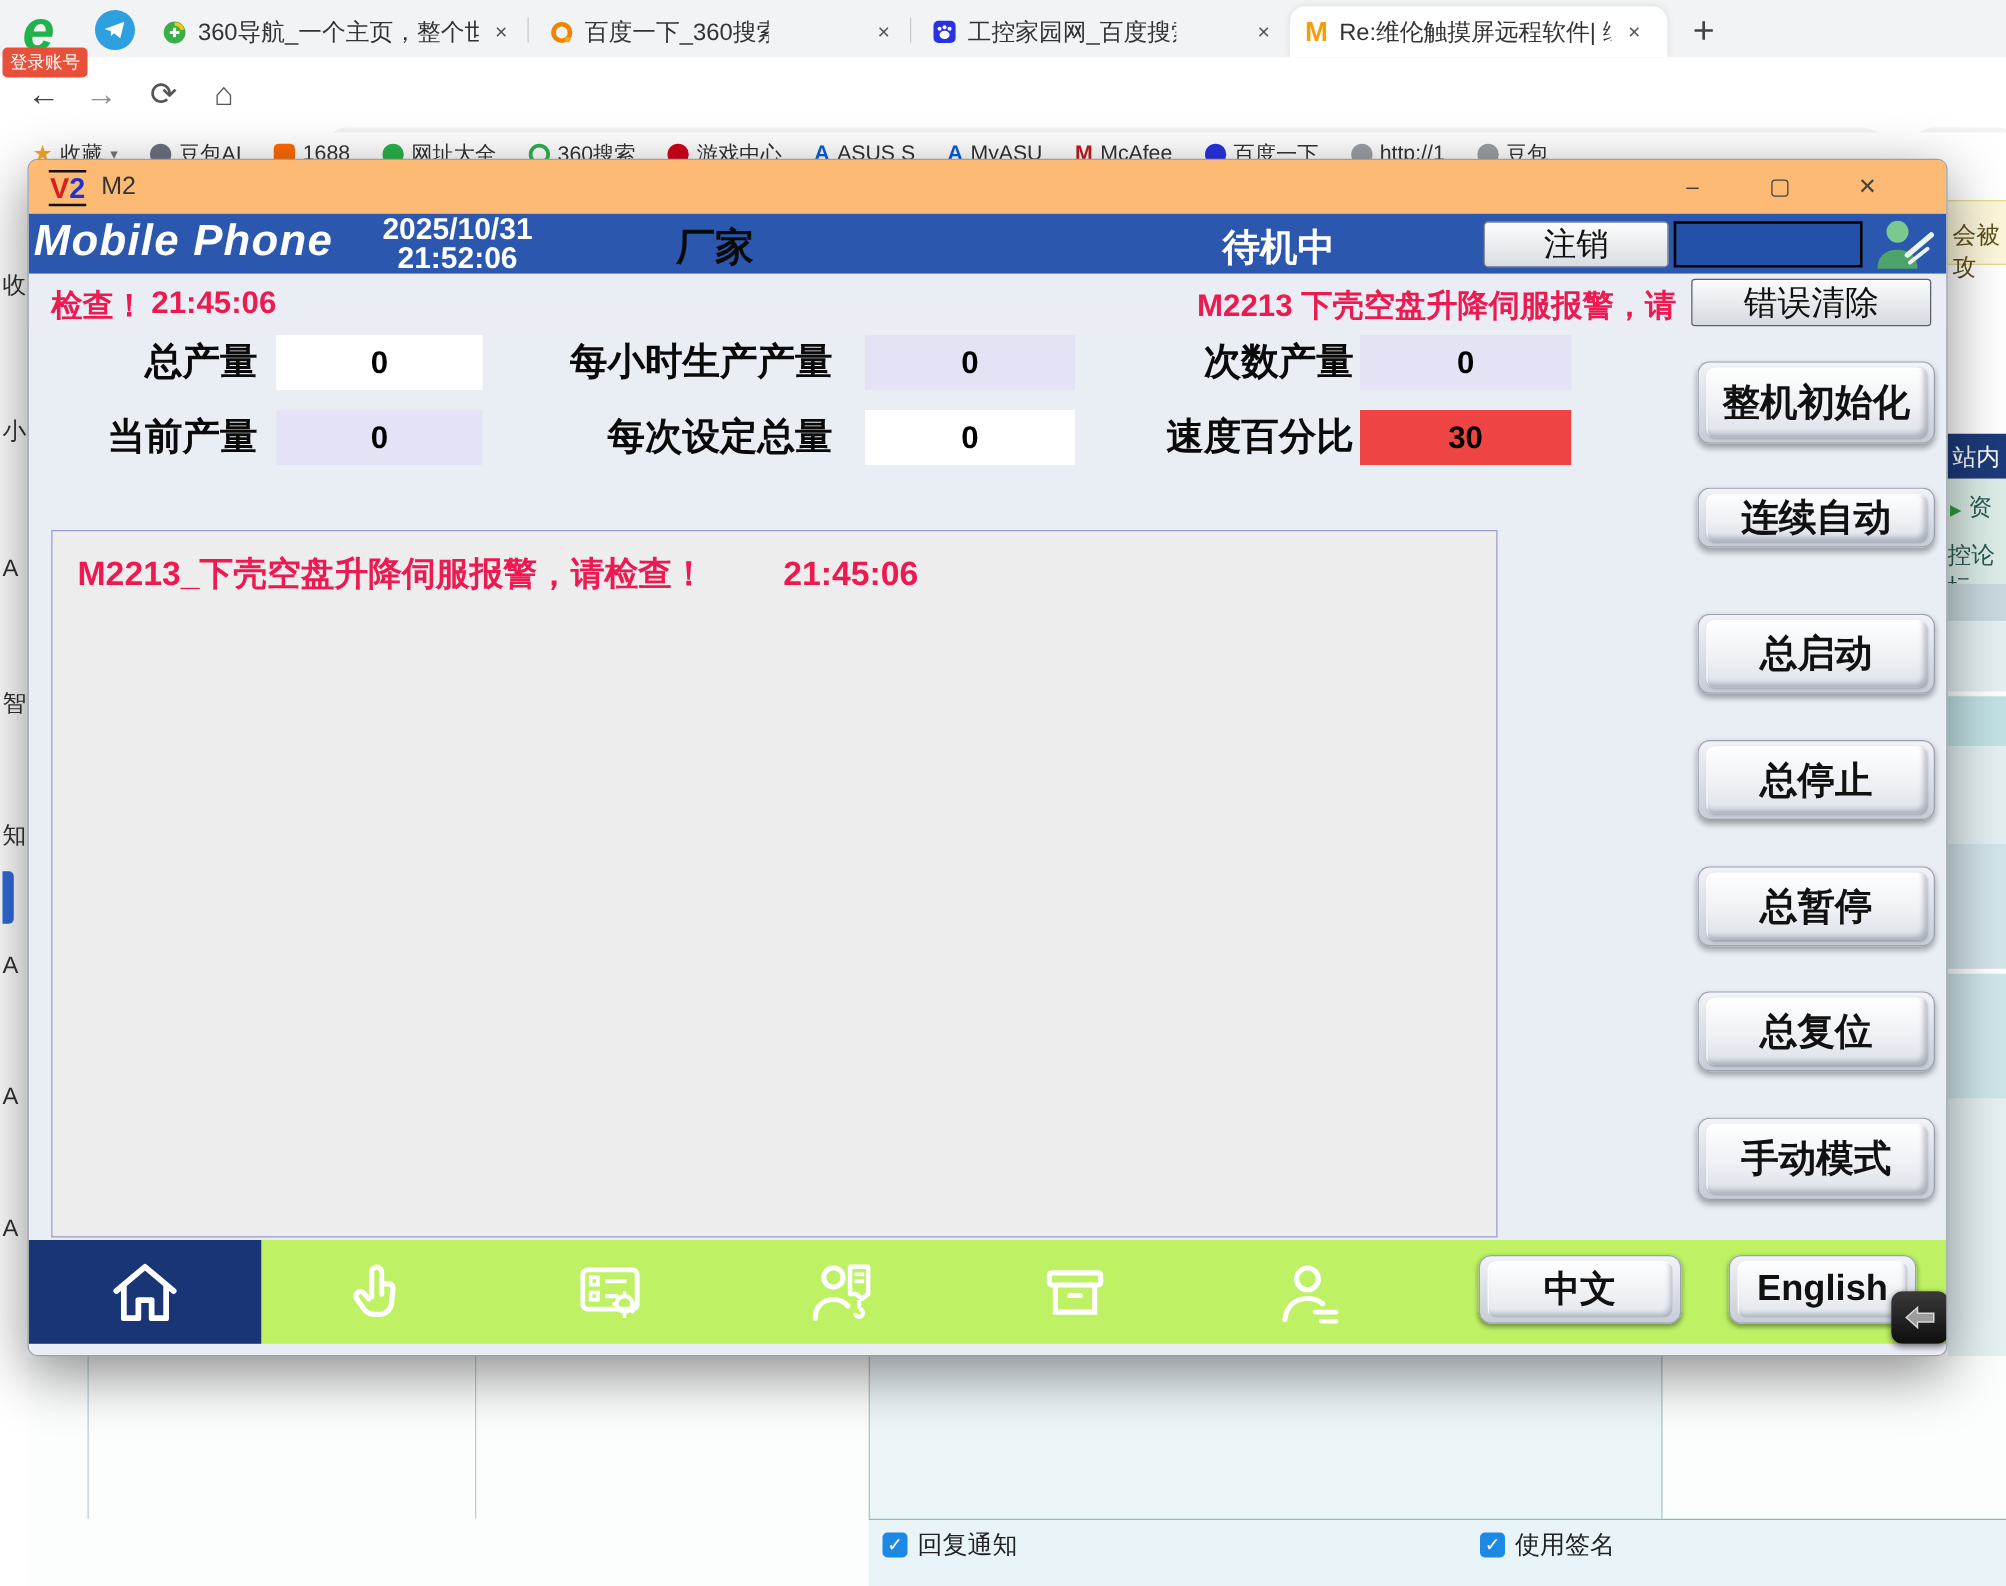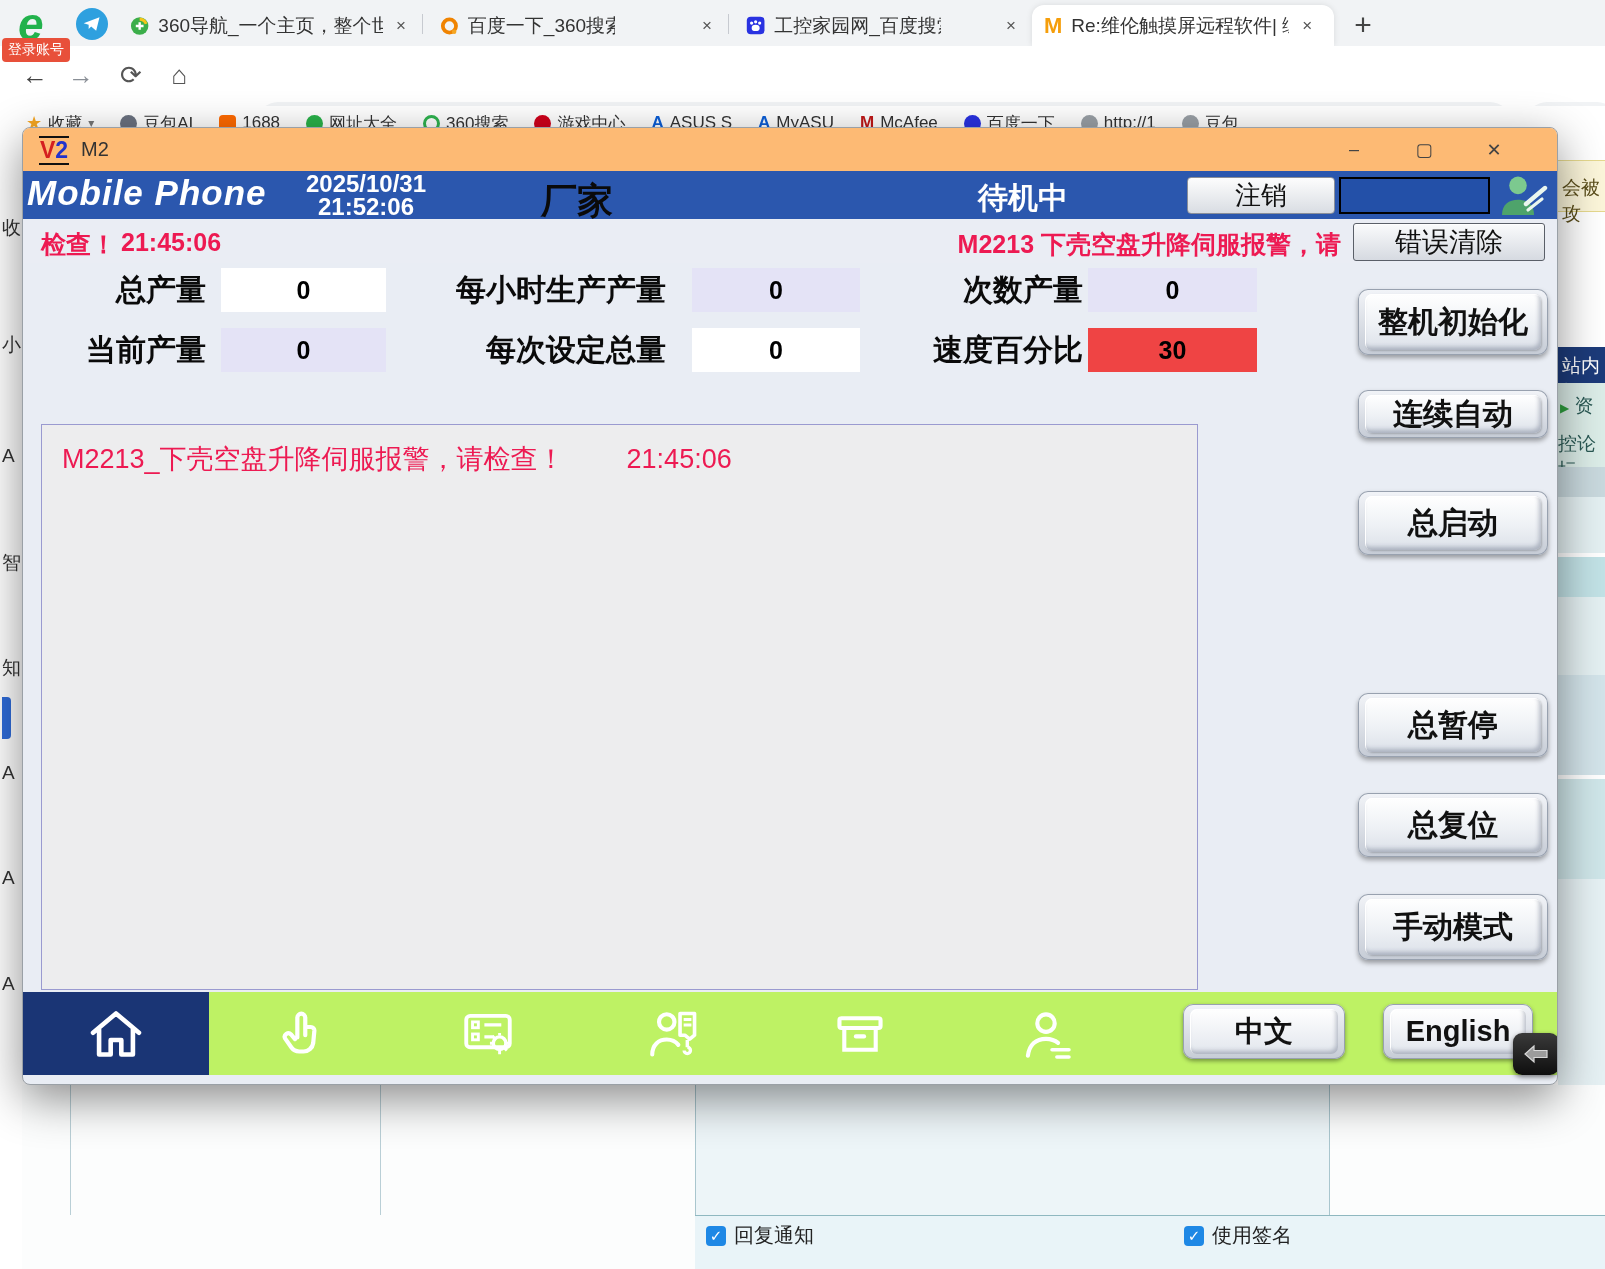--- a/index.html
+++ b/index.html
@@ -51,37 +51,37 @@
 .hmi{position:absolute;left:22px;top:127px;width:1536px;height:958px;border-radius:8px;background:#E9EDF4;box-shadow:0 14px 46px rgba(0,0,0,.45);border:1px solid #9AA0A6;overflow:hidden}
 .wtitle{position:absolute;left:0;top:0;width:100%;height:43px;background:#fdba74}
 .v2{position:absolute;left:16px;top:8px;font-size:23px;font-weight:bold;border-top:2px solid #111;border-bottom:2px solid #111;line-height:25px;padding:0 1px}
 .v2 .v{color:#D42020;font-style:normal}
 .v2 .two{color:#2233CC;font-style:normal}
 .wname{position:absolute;left:58px;top:10px;font-size:20px;color:#333}
 .wc{position:absolute;top:0;width:46px;height:43px;display:flex;align-items:center;justify-content:center;color:#444;font-size:18px}
 .hdr{position:absolute;left:0;top:43px;width:100%;height:48px;background:#2B57AE;color:#fff}
 .brand{position:absolute;left:4px;top:2px;font-size:35px;font-weight:bold;font-style:italic;letter-spacing:1px}
 .dt{position:absolute;left:268px;top:1px;width:150px;text-align:center;font-size:24px;font-weight:bold;line-height:23px}
-.vendor{position:absolute;left:518px;top:6px;font-size:36px;font-weight:bold;color:#0A0A0A}
+.vendor{position:absolute;left:518px;top:6px;font-size:31px;font-weight:bold;color:#0A0A0A}
 .status{position:absolute;left:930px;top:7px;width:140px;text-align:center;font-size:30px;font-weight:bold}
 .logout{position:absolute;left:1164px;top:6px;width:148px;height:37px;background:linear-gradient(180deg,#FDFDFD,#D9DDE3);border:1px solid #8A8F99;border-radius:4px;font-size:26px;color:#111;display:flex;align-items:center;justify-content:center}
 .darkbox{position:absolute;left:1316px;top:6px;width:151px;height:37px;background:#2350A8;border:2px solid #000}
 .avatar{position:absolute;left:1471px;top:2px;width:60px;height:44px}
 .alertrow{position:absolute;left:0;top:91px;width:100%;height:44px;background:#EAEDF4;font-weight:bold;color:#ED1A52;font-size:25px}
 .alertrow .l1{position:absolute;left:18px;top:9px}
 .alertrow .l2{position:absolute;left:98px;top:9px}
 .alertrow .r1{position:absolute;right:216px;top:9px;white-space:nowrap}
 .clearbtn{position:absolute;left:1330px;top:95px;width:192px;height:38px;background:linear-gradient(180deg,#FAFBFC,#D6DAE1);border:1px solid #5A5F68;border-radius:3px;box-shadow:inset 0 1px 0 #fff;font-size:27px;color:#111;display:flex;align-items:center;justify-content:center}
 .slabel{position:absolute;height:44px;line-height:44px;font-size:30px;font-weight:bold;color:#0A0A0A;text-align:right}
 .sbox{position:absolute;height:44px;line-height:44px;font-size:25px;font-weight:bold;color:#000;text-align:center}
 .sbox.white{background:#fff}
 .sbox.lav{background:#E4E3F6}
 .sbox.teal{background:#ef4444}
 .alarmpanel{position:absolute;left:18px;top:296px;width:1157px;height:566px;background:#EDEDEE;border:1px solid #9A9AD0}
-.alarmpanel .msg{position:absolute;left:20px;top:16px;font-size:27px;font-weight:normal;color:#ED1A52;white-space:nowrap}
+.alarmpanel .msg{position:absolute;left:20px;top:16px;font-size:27px;font-weight:bold;color:#ED1A52;white-space:nowrap}
 .alarmpanel .tm{margin-left:62px}
 .btn3d{position:absolute;left:1335px;width:190px;border-radius:10px;background:linear-gradient(180deg,#F2F4F8,#C6CCD6);box-shadow:inset 0 0 0 1px #98A1AF,0 3px 5px rgba(0,0,0,.35);padding:5px 7px}
 .btn3d .in{width:100%;height:100%;border-radius:7px;background:linear-gradient(180deg,#FFFFFF 0%,#EEF1F5 55%,#DCE1E9 100%);box-shadow:inset 1px 1px 0 #fff,inset -2px -3px 4px rgba(110,120,140,.45),1px 1px 2px rgba(0,0,0,.2);display:flex;align-items:center;justify-content:center;font-size:30px;font-weight:bold;color:#111}
 .nav{position:absolute;left:0;top:864px;width:100%;height:83px;background:#bef264}
 .tile{position:absolute;top:0;width:186px;height:83px;display:flex;align-items:center;justify-content:center}
 .tile.active{background:#1A3575}
 .langbtn{position:absolute;border-radius:10px;background:linear-gradient(180deg,#F2F4F8,#C6CCD6);box-shadow:inset 0 0 0 1px #98A1AF,0 2px 4px rgba(0,0,0,.4);padding:5px 7px;height:55px}
 .langbtn .in{width:100%;height:100%;border-radius:7px;background:linear-gradient(180deg,#FFFFFF,#E2E6ED);box-shadow:inset 1px 1px 0 #fff,inset -2px -3px 4px rgba(110,120,140,.45);display:flex;align-items:center;justify-content:center;font-size:29px;font-weight:bold;color:#111}
 .backov{position:absolute;left:1490px;top:905px;width:46px;height:42px;background:linear-gradient(180deg,#3A3A3A,#0E0E0E);border-radius:9px;display:flex;align-items:center;justify-content:center;box-shadow:0 2px 5px rgba(0,0,0,.5)}
 </style>
@@ -318,20 +318,23 @@
 
   <div class="btn3d" style="top:161px;height:66px">
       <div class="in">整机初始化</div>
     </div>
   <div class="btn3d" style="top:262px;height:48px">
       <div class="in">连续自动</div>
     </div>
   <div class="btn3d" style="top:363px;height:64px">
       <div class="in">总启动</div>
     </div>
+  <div class="btn3d" style="top:464px;height:64px">
+      <div class="in">总停止</div>
+    </div>
   <div class="btn3d" style="top:565px;height:64px">
       <div class="in">总暂停</div>
     </div>
   <div class="btn3d" style="top:665px;height:64px">
       <div class="in">总复位</div>
     </div>
   <div class="btn3d" style="top:766px;height:66px">
       <div class="in">手动模式</div>
     </div>
 

